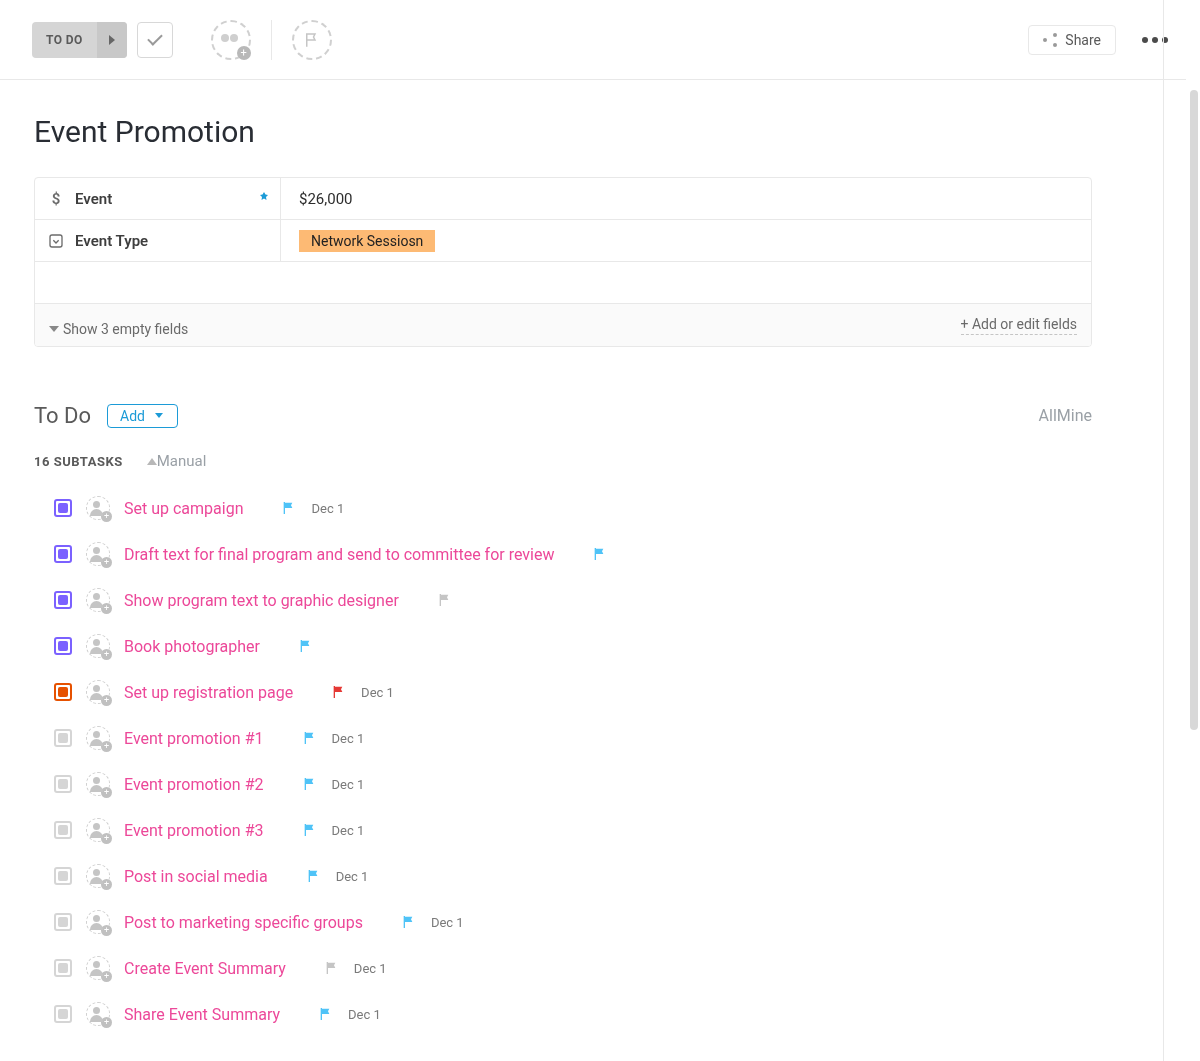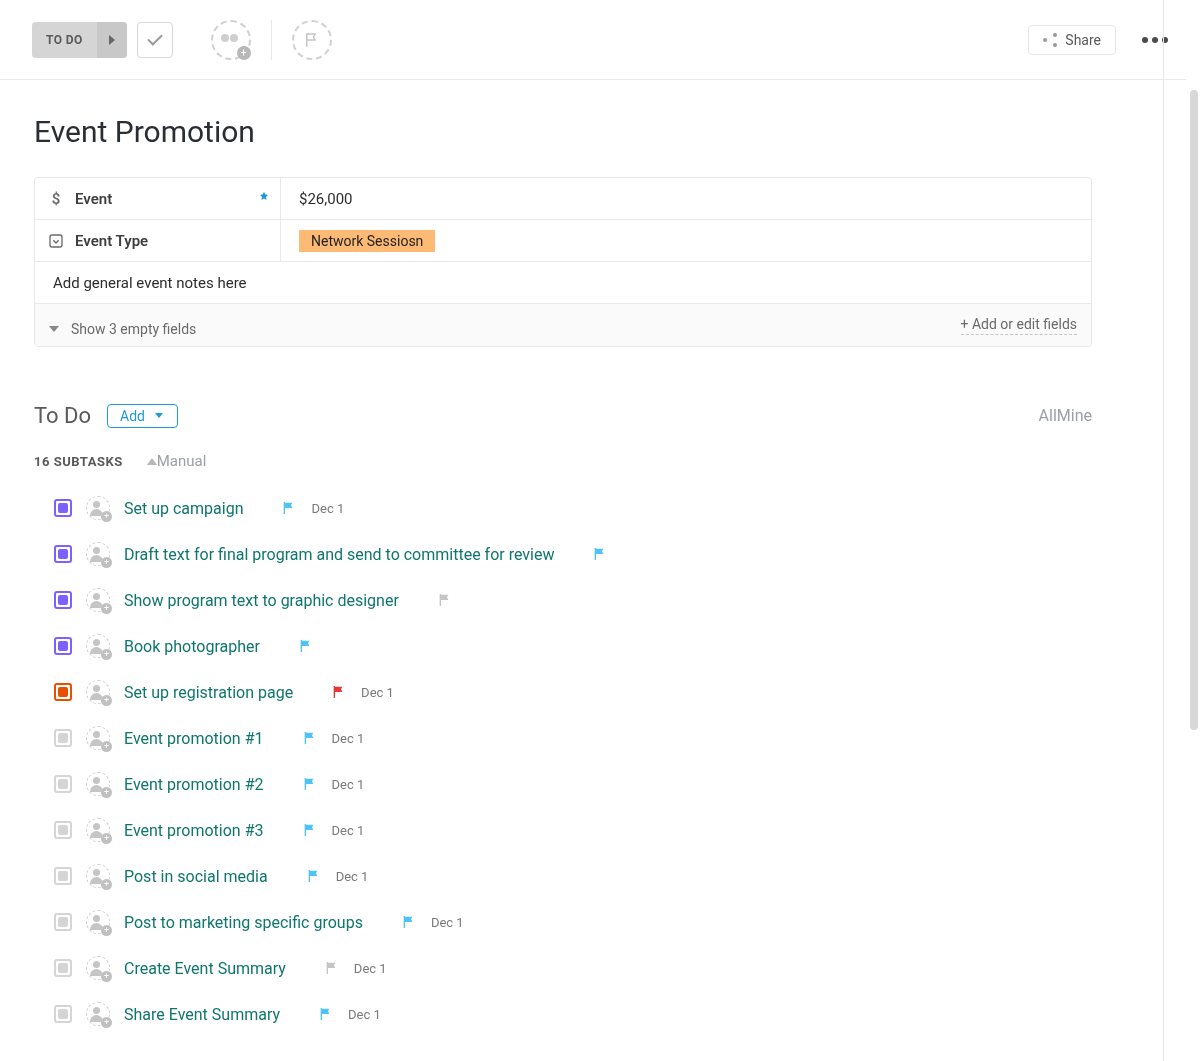--- a/index.html
+++ b/index.html
@@ -167,21 +167,21 @@
   }
   .field-icon { width:18px; display:flex; justify-content:center; color:#6b6b6b; }
   .field-icon svg { width:16px; height:16px; }
   .dollar { font-size:15px; }
   .footer-row {
     display:flex; align-items:center; justify-content:space-between;
     background:#fafafa; min-height:42px;
     padding: 0 14px;
     font-size:14px; color:#6a6a6a;
   }
-  .footer-left { display:flex; align-items:center; gap:12px;margin-top:8px; }
+  .footer-left { display:flex; align-items:center; gap:4px;margin-top:8px; }
   .caret-down {
     width:0; height:0;
     border-left:5px solid transparent;
     border-right:5px solid transparent;
     border-top:6px solid #888;
   }
   .add-edit { color:#6a6a6a; border-bottom:1px dashed #c5c5c5; padding-bottom:2px;}
   .section-head {
     display:flex; align-items:center; justify-content:space-between;
     margin-top: 56px;
@@ -232,21 +232,21 @@
   }
   .assignee::after{
     content:""; position:absolute; width:13px; height:7px; border-radius:7px 7px 0 0;
     background:#c5c5c5; left:3px; bottom:3px;
   }
   .assignee .plus{
     position:absolute; right:-3px; bottom:-3px;
     width:11px; height:11px; border-radius:50%;
     background:#c0c0c0; color:#fff; font-size:9px; line-height:10px; text-align:center;
   }
-  .task-title { font-size:16px; color:#0f766e; }
+  .task-title { font-size:16px; color:#ec4899; }
   .flag { display:inline-flex; }
   .flag svg { width:16px; height:16px; }
   .date { font-size:13px; color:#7a7a7a; }
 </style>
 </head>
 <body>
 
 <div class="topbar">
   <div class="status-pill">
     <span class="label">TO DO</span>
@@ -306,23 +306,20 @@
               <path d="M8 11l4 4 4-4" fill="none" stroke="#6b6b6b" stroke-width="2"></path>
             </svg>
         </span>
         <span>Event Type</span>
       </div>
       <div class="field-value">
         <span class="tag-yellow">Network Sessiosn</span>
       </div>
     </div>
     <div class="field-row">
-      <div class="field-value">
-        <span>Add general event notes here</span>
-      </div>
     </div>
     <div class="field-row footer-row">
       <div class="footer-left">
         <span class="caret-down"></span>
         <span>Show 3 empty fields</span>
       </div>
       <span class="add-edit">+ Add or edit fields</span>
     </div>
   </div>
 

